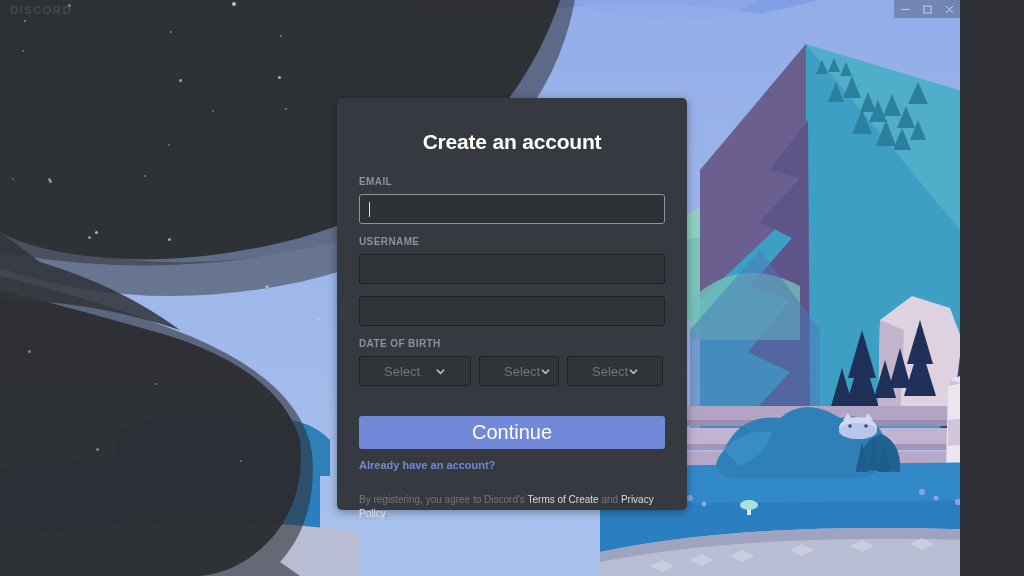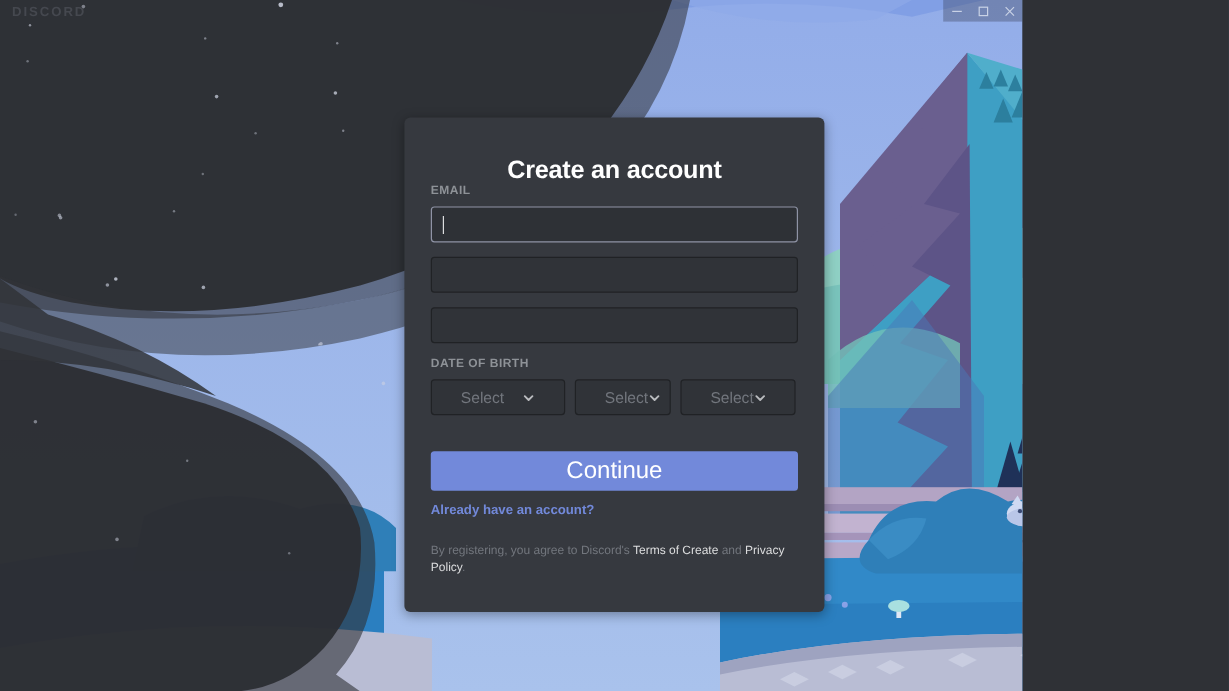--- a/index.html
+++ b/index.html
@@ -2,21 +2,21 @@
 <html><head>
 <meta charset="utf-8">
 <style>
   * { margin:0; padding:0; box-sizing:border-box; }
   html, body {
     width:1024px; height:576px;
     overflow:hidden;
     font-family:"Liberation Sans", sans-serif;
     background:#2f3136;
   }
-  #app { position:relative; width:852px; height:576px; overflow:hidden; }
+  #app { position:relative; width:960px; height:576px; overflow:hidden; }
 
   
   .bg { position:absolute; inset:0; overflow:hidden; background:#8ca8e8; }
   .bg svg { position:absolute; inset:0; width:1024px; height:576px; display:block; }
 
   
   .dark-overlay { position:absolute; inset:0; pointer-events:none; }
   .dark-overlay svg { position:absolute; inset:0; width:1024px; height:576px; }
 
   .star { position:absolute; border-radius:50%; background:#cfd4e2; }
@@ -47,21 +47,21 @@
     position:absolute; left:337px; top:98px;
     width:350px; height:412px;
     background:#36393f;
     border-radius:5px;
     box-shadow:0 2px 10px rgba(0,0,0,0.35);
     padding:22px 22px 0 22px;
   }
   .modal-title {
     text-align:center; color:#ffffff;
     font-size:21px; font-weight:bold;
-    margin-top:10px; 
+    margin-top:10px; margin-bottom:22px;
     letter-spacing:-0.2px;
   }
   .field { margin-bottom:12px; }
   .field-label {
     font-size:10px; font-weight:bold; letter-spacing:0.4px;
     color:#8e9297; text-transform:uppercase;
     margin-bottom:7px; display:block;
   }
   .input {
     width:100%; height:30px;
@@ -321,20 +321,21 @@
     <div class="field">
       <label class="field-label">EMAIL</label>
       <div class="input-wrap">
         <input class="input focused" type="text" value="" placeholder="" style="">
         <span class="caret"></span>
       </div>
     </div>
 
     
     <div class="field">
+      <label class="field-label">USERNAME</label>
       <div class="input-wrap">
         <input class="input" type="text" value="" placeholder="" style="">
       </div>
     </div>
 
     
     <div class="field">
       <div class="input-wrap">
         <input class="input" type="password" value="" placeholder="" style="">
       </div>

